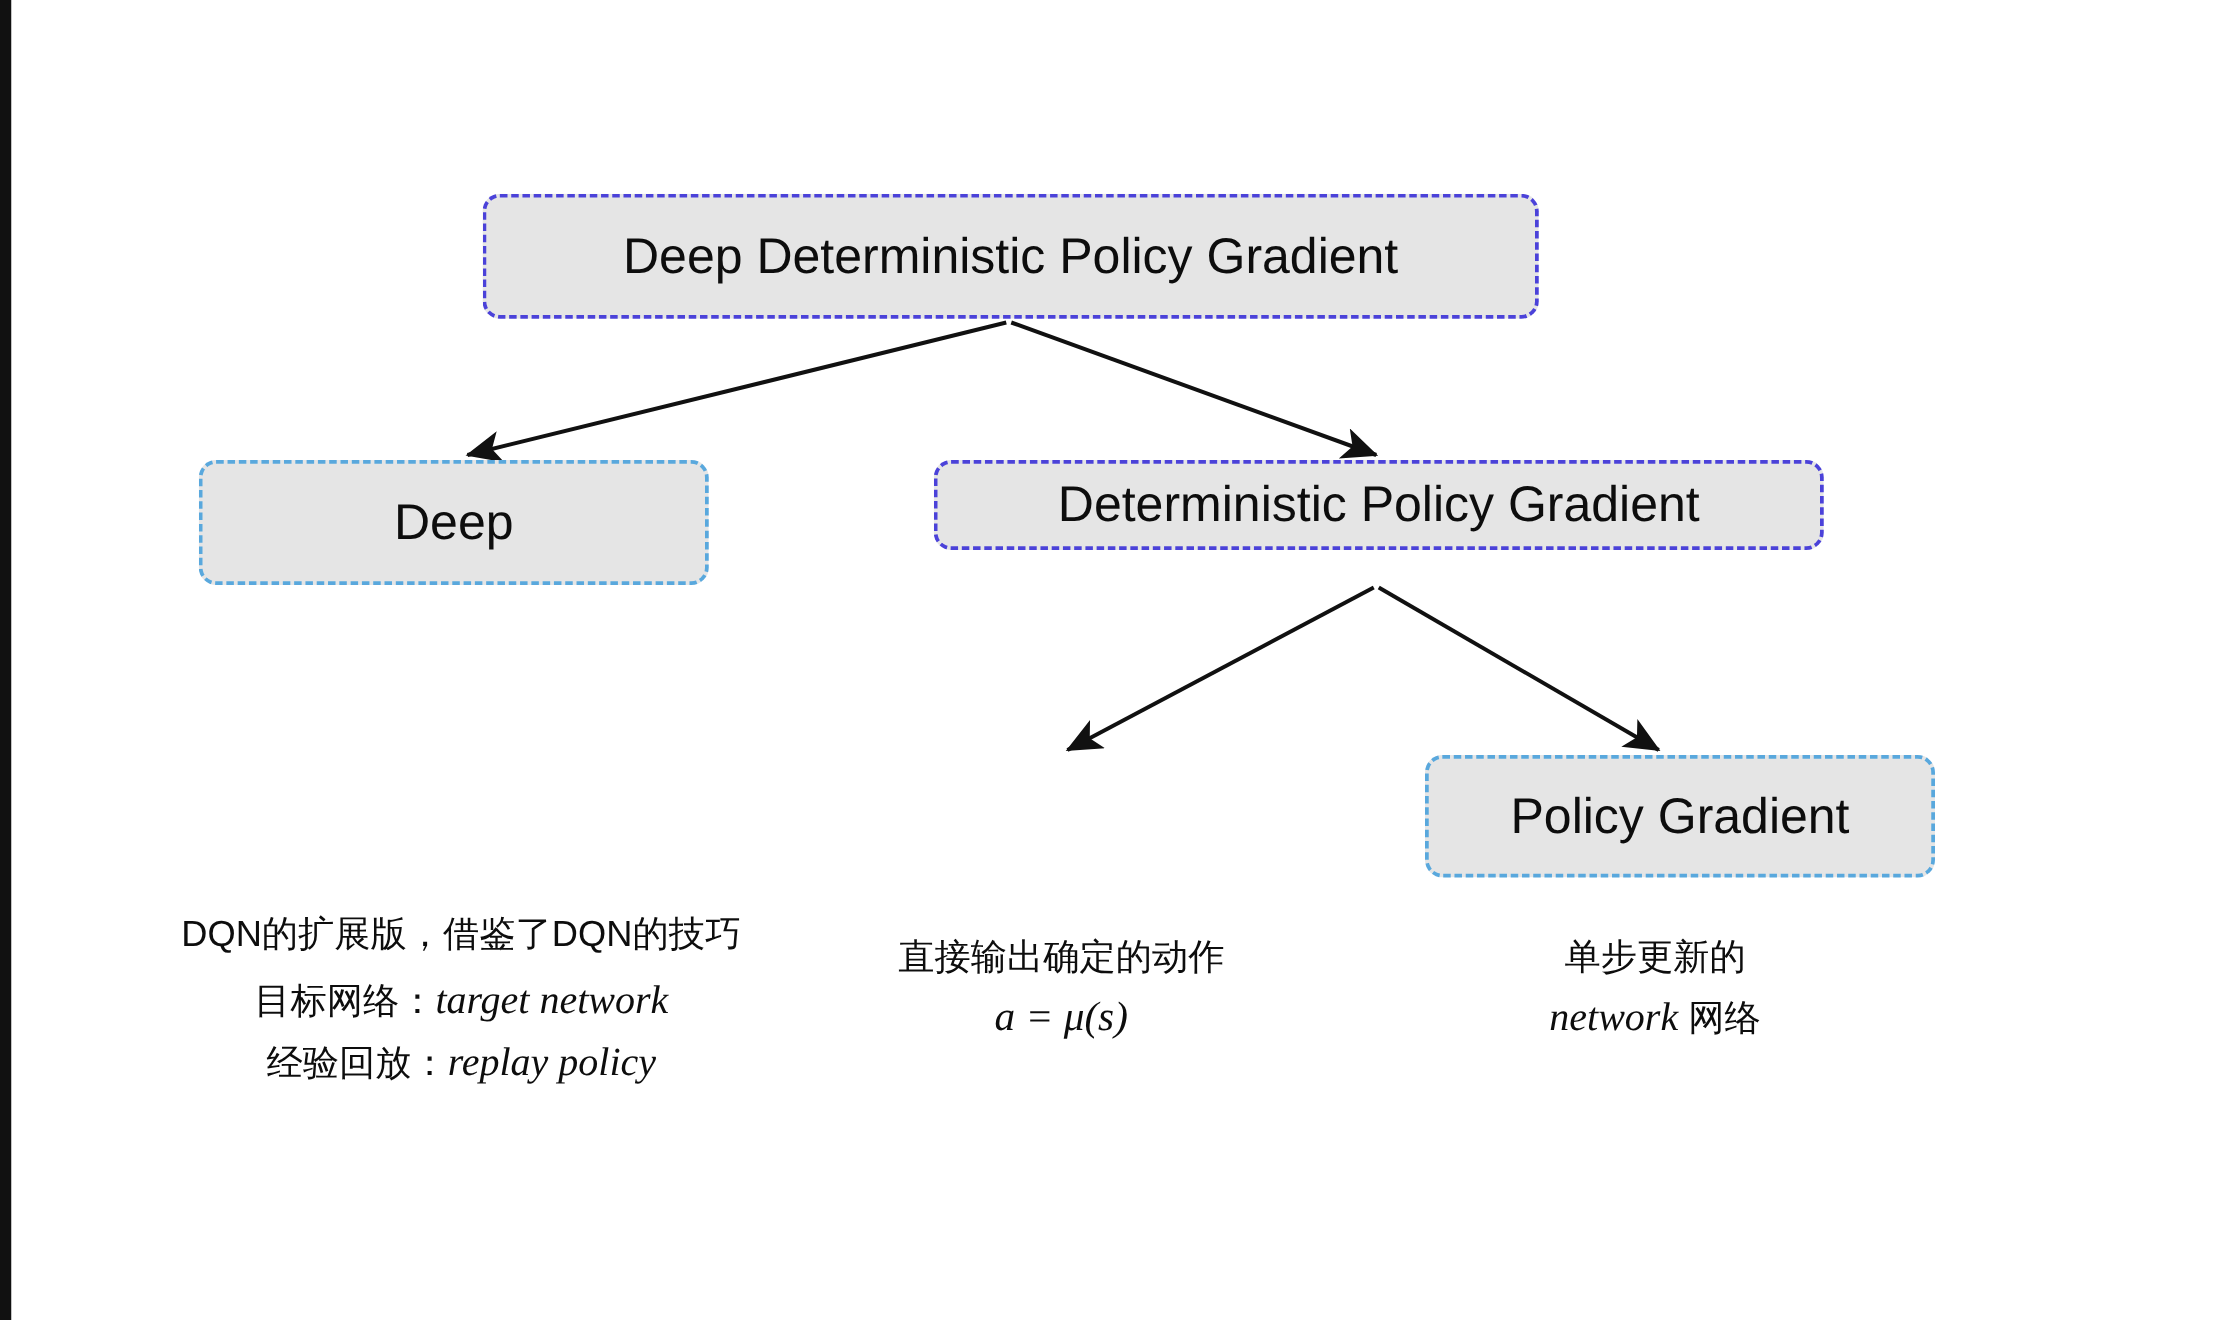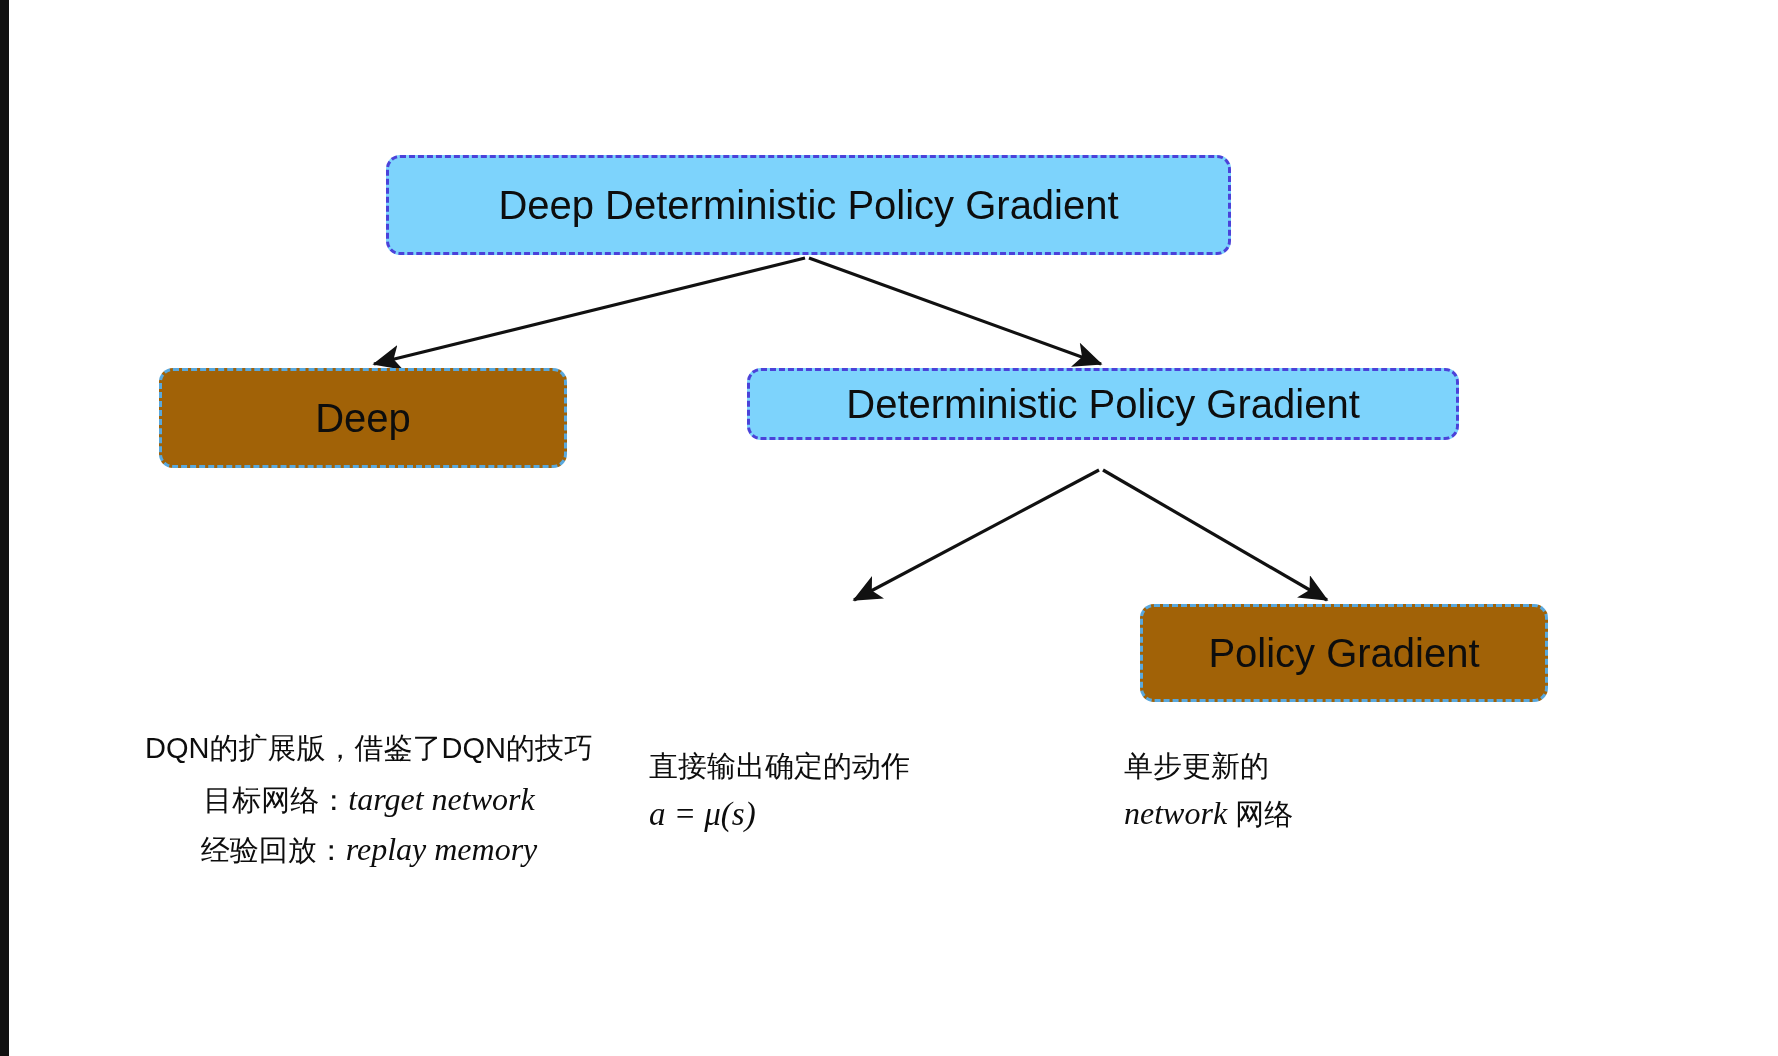--- a/index.html
+++ b/index.html
@@ -56,25 +56,25 @@
     box-sizing: border-box;
     border-radius: 14px;
     display: flex;
     align-items: center;
     justify-content: center;
     text-align: center;
     color: #0d0d0d;
     line-height: 1.15;
   }
   .node-purple {
-    background: #7dd3fc;
+    background: #e5e5e5;
     border: 3px dashed #4b42d9;
   }
   .node-blue {
-    background: #a16207;
+    background: #e5e5e5;
     border: 3px dashed #59a8dd;
   }
 
   #node-root   { left: 377px; top: 155px;  width: 845px; height: 100px; font-size: 40px; }
   #node-deep   { left: 150px; top: 368px;  width: 408px; height: 100px; font-size: 40px; }
   #node-dpg    { left: 738px; top: 368px;  width: 712px; height: 72px; font-size: 40px; }
   #node-det    { left: 629px; top: 604px;  width: 420px; height: 98px;  font-size: 40px; }
   #node-pg     { left: 1111px; top: 604px; width: 408px; height: 98px;  font-size: 40px; margin-left: 20px; }
 
   
@@ -84,20 +84,21 @@
     top: 0;
     width: 1778px;
     height: 1056px;
     pointer-events: none;
   }
 
   
   .caption {
     position: absolute;
     color: #0d0d0d;
+    text-align: center;
     line-height: 1.55;
     font-size: 29px;
     white-space: nowrap;
   }
   .caption .ital {
     font-family: "Liberation Serif", "DejaVu Serif", serif;
     font-style: italic;
     font-size: 32px;
   }
   .caption .formula {
@@ -150,21 +151,21 @@
   <div id="node-pg" class="node node-blue">
     <span>Policy Gradient</span>
   </div>
 
   <div id="caption-deep" class="caption">
     <div class="line1">DQN的扩展版，借鉴了DQN的技巧</div>
     <div class="line2">
       <span>目标网络：</span><span class="ital">target network</span>
     </div>
     <div class="line3">
-      <span>经验回放：</span><span class="ital">replay memory</span>
+      <span>经验回放：</span><span class="ital">replay policy</span>
     </div>
   </div>
 
   <div id="caption-det" class="caption">
     <div>直接输出确定的动作</div>
     <div class="formula">a = μ(s)</div>
   </div>
 
   <div id="caption-pg" class="caption">
     <div>单步更新的</div>

